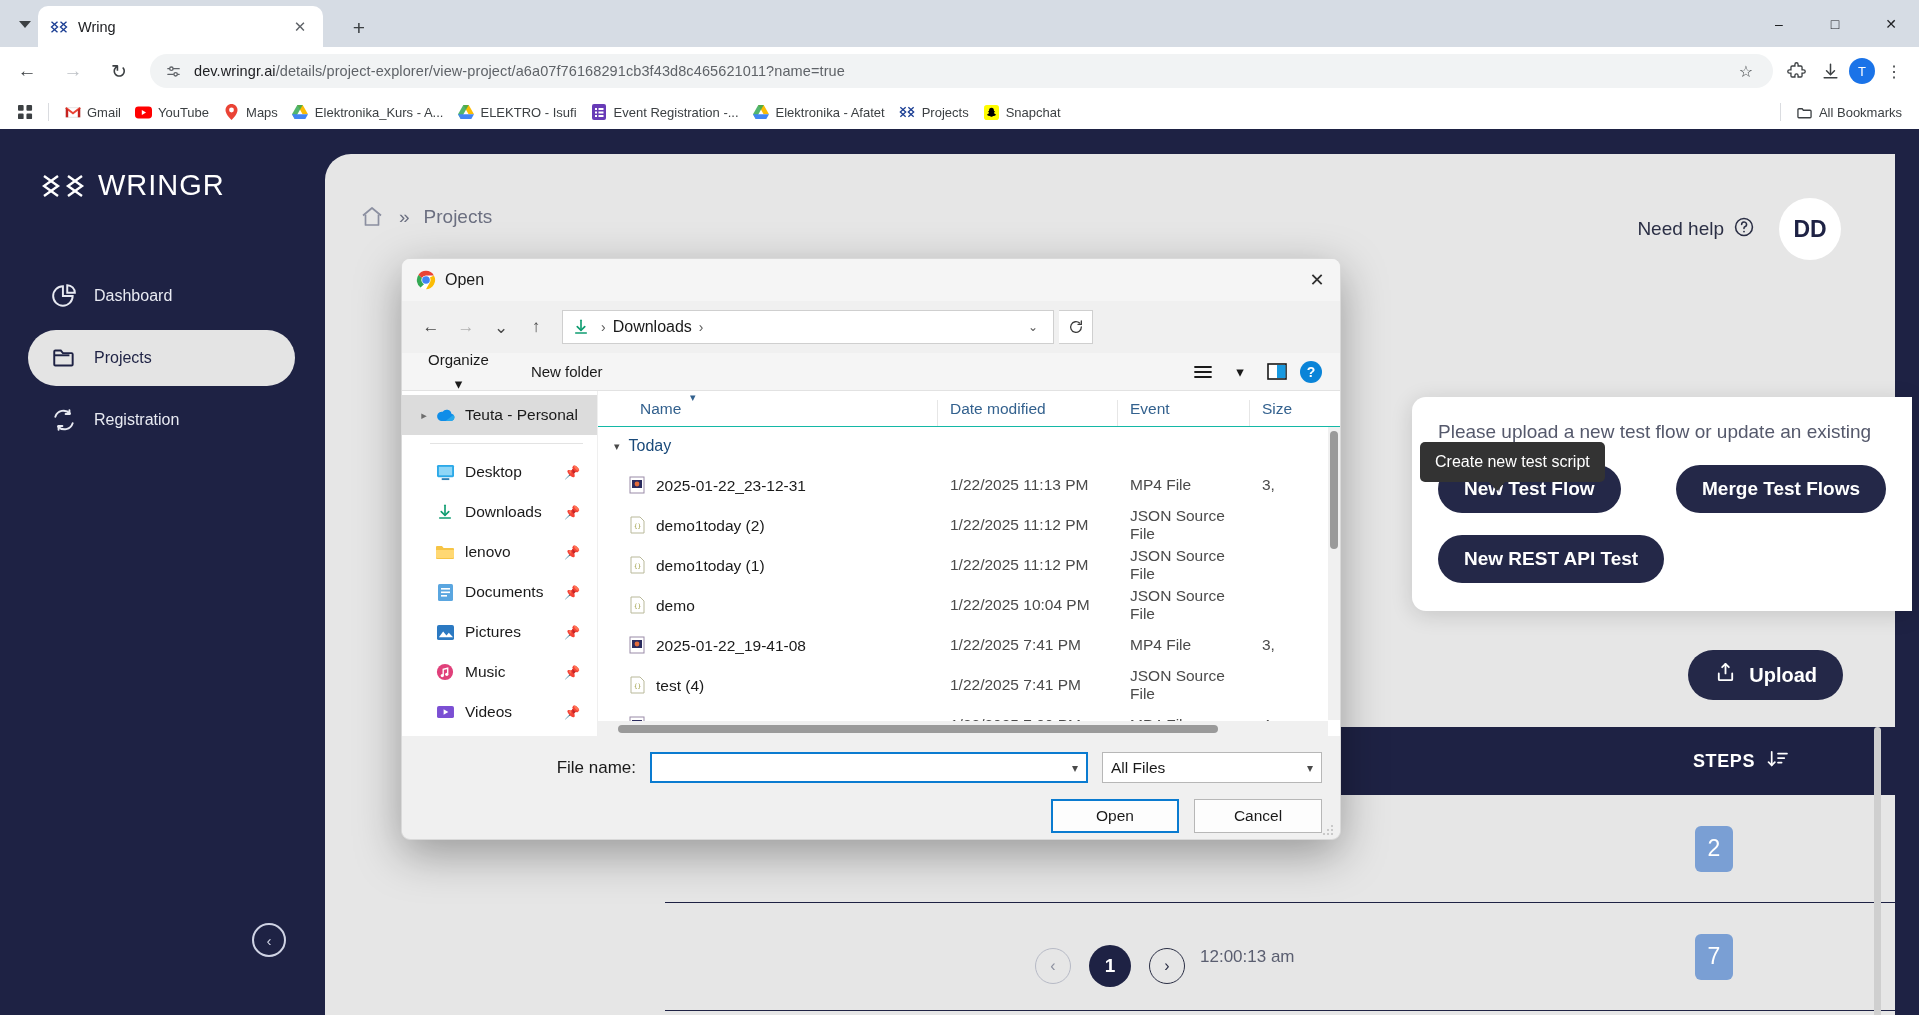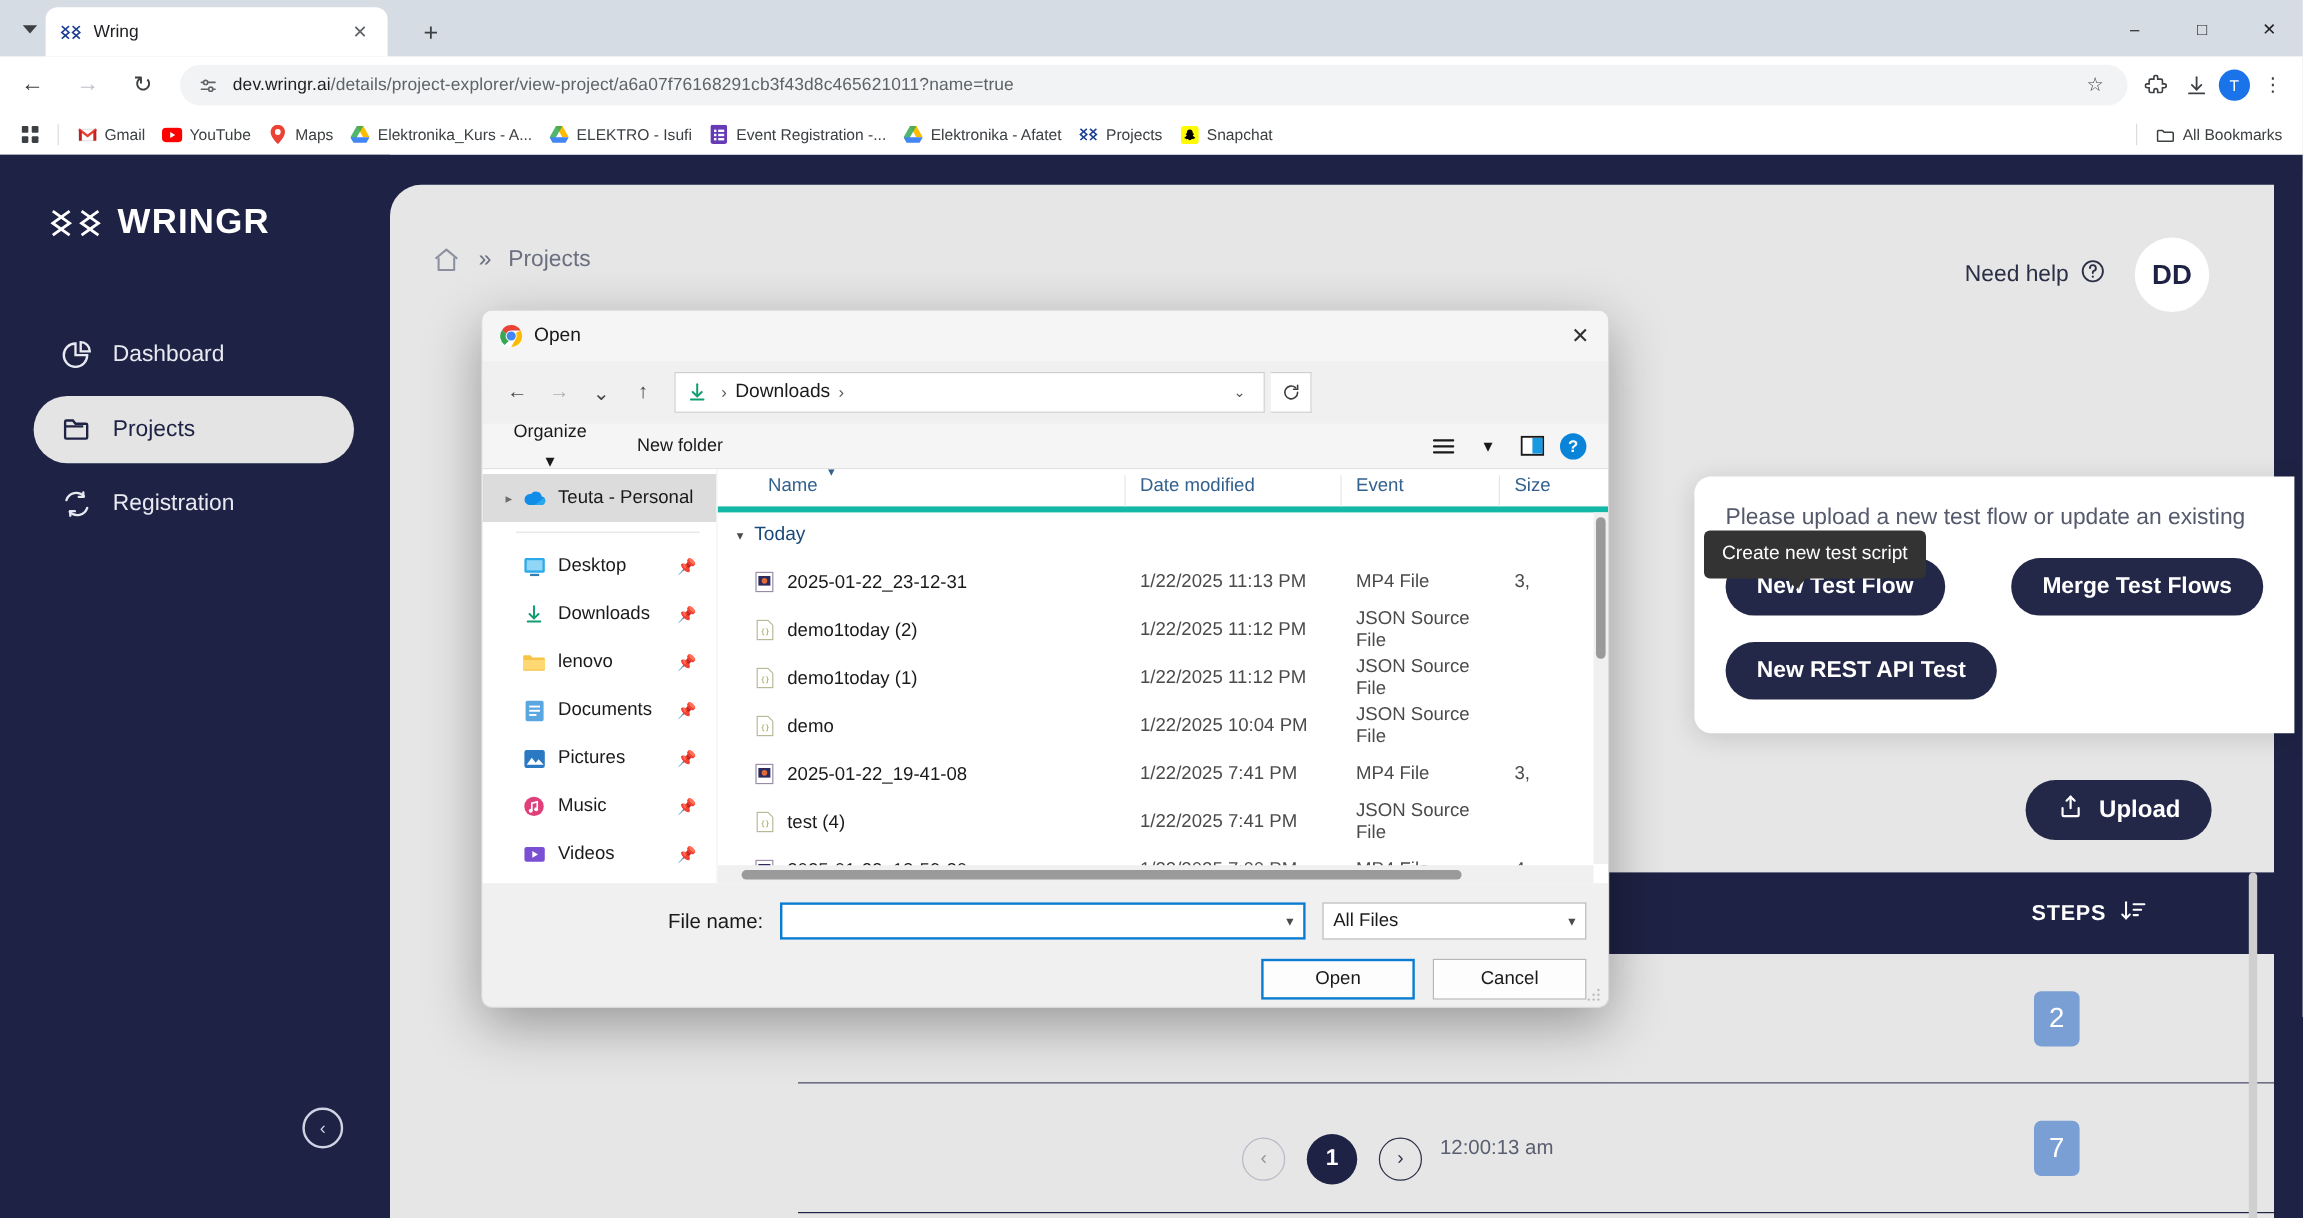--- a/index.html
+++ b/index.html
@@ -49,23 +49,23 @@
   .bk { display:flex; align-items:center; height:26px; padding:0 7px; border-radius:4px; cursor:pointer; white-space:nowrap; }
   .bk-ico { width:17px;height:17px;margin-right:6px; flex:none; display:flex;align-items:center;justify-content:center; }
   .bk-label { font-size:13px; }
   .bk-right { margin-left:auto; display:flex; align-items:center; }
 
   
   .app { position:absolute; top:129px; left:0; width:1919px; height:886px; background:#1e2244; }
   .sidebar { position:absolute; left:0; top:0; width:325px; height:886px; background:#1e2244; color:#fff; }
   .logo-row { display:flex; align-items:center; padding:40px 0 0 42px; }
   .logo-mark { width:44px;height:30px; margin-right:12px; }
-  .logo-text { font-size:29px; font-weight:bold; letter-spacing:1px; color:#fff; }
+  .logo-text { font-size:29px; font-weight:normal; letter-spacing:1px; color:#fff; }
   .nav-items { margin-top:66px; }
-  .nav-item { display:flex; align-items:center; height:56px; margin:6px 30px 6px 28px; padding-left:22px; border-radius:28px; cursor:pointer; color:#e8eaf2; font-size:19px; }
+  .nav-item { display:flex; align-items:center; height:56px; margin:6px 30px 6px 28px; padding-left:22px; border-radius:28px; cursor:pointer; color:#e8eaf2; font-size:16px; }
   .nav-item .nav-ico { width:28px;height:28px;margin-right:16px; display:flex;align-items:center;justify-content:center; flex:none; }
   .nav-item.active { background:#e4e4e4; color:#1e2244; }
   .collapse-btn { position:absolute; left:252px; bottom:58px; width:34px;height:34px;border-radius:50%; border:2px solid #cfd3e4; display:flex;align-items:center;justify-content:center; color:#cfd3e4; cursor:pointer; font-size:15px; }
 
   .content { position:absolute; left:325px; top:25px; width:1570px; height:861px; background:#e6e6e6; border-radius:26px 0 0 0; overflow:hidden; }
   .crumb { display:flex; align-items:center; gap:14px; padding:50px 0 0 34px; color:#6b6f80; font-size:19px; }
   .crumb-ico { width:26px;height:26px;display:flex;align-items:center;justify-content:center; }
   .page-head { position:absolute; right:0; top:0; display:flex; align-items:center; gap:24px; padding:44px 54px 0 0; }
   .need-help { display:flex; align-items:center; gap:9px; font-size:19px; color:#2b2f45; cursor:pointer; }
   .avatar-dd { width:62px;height:62px;border-radius:50%; background:#fff; color:#1e2244; font-size:23px; font-weight:bold; display:flex;align-items:center;justify-content:center; cursor:pointer; }
@@ -123,21 +123,21 @@
   .dlg-body { display:flex; height:345px; }
   .dlg-tree { width:196px; background:#fff; padding-top:4px; overflow:hidden; position:relative; border-right:1px solid #efefef; }
   .tree-item { height:40px; display:flex; align-items:center; padding-left:12px; font-size:15.5px; color:#1a1a1a; cursor:pointer; }
   .tree-item.sel { background:#dcdcdc; }
   .tree-exp { width:20px; color:#6d6d6d; font-size:11px; display:flex; align-items:center; justify-content:center; flex:none; }
   .tree-ico { width:22px;height:22px;margin-right:9px; display:flex;align-items:center;justify-content:center; flex:none; }
   .tree-pin { margin-left:auto; margin-right:16px; color:#8a8a8a; font-size:13px; }
   .tree-div { height:1px; background:#e3e3e3; margin:8px 14px 8px 28px; }
 
   .dlg-files { flex:1; background:#fff; position:relative; overflow:hidden; }
-  .fl-head { height:36px; display:flex; align-items:flex-end; border-bottom:5px solid #14b8a6; font-size:15.5px; color:#33618e; }
+  .fl-head { height:36px; display:flex; align-items:flex-end; border-bottom:1px solid #14b8a6; font-size:15.5px; color:#33618e; }
   .fl-col { padding-bottom:7px; position:relative; }
   .fl-col.name { width:340px; padding-left:42px; border-right:1px solid #e6e6e6; height:26px; }
   .fl-col.date { width:180px; padding-left:12px; border-right:1px solid #e6e6e6; height:26px; }
   .fl-col.type { width:132px; padding-left:12px; border-right:1px solid #e6e6e6; height:26px; }
   .fl-col.size { width:60px; padding-left:12px; height:26px; }
   .sort-caret { position:absolute; left:92px; top:-9px; color:#33618e; font-size:11px; }
   .grp-row { height:38px; display:flex; align-items:center; padding-left:16px; font-size:16px; color:#1a4a7a; }
   .grp-caret { margin-right:9px; font-size:11px; color:#4a4a4a; }
   .file-row { height:40px; display:flex; align-items:center; font-size:15.5px; color:#1a1a1a; cursor:default; }
   .f-name { width:340px; padding-left:30px; display:flex; align-items:flex-end; gap:10px; }

